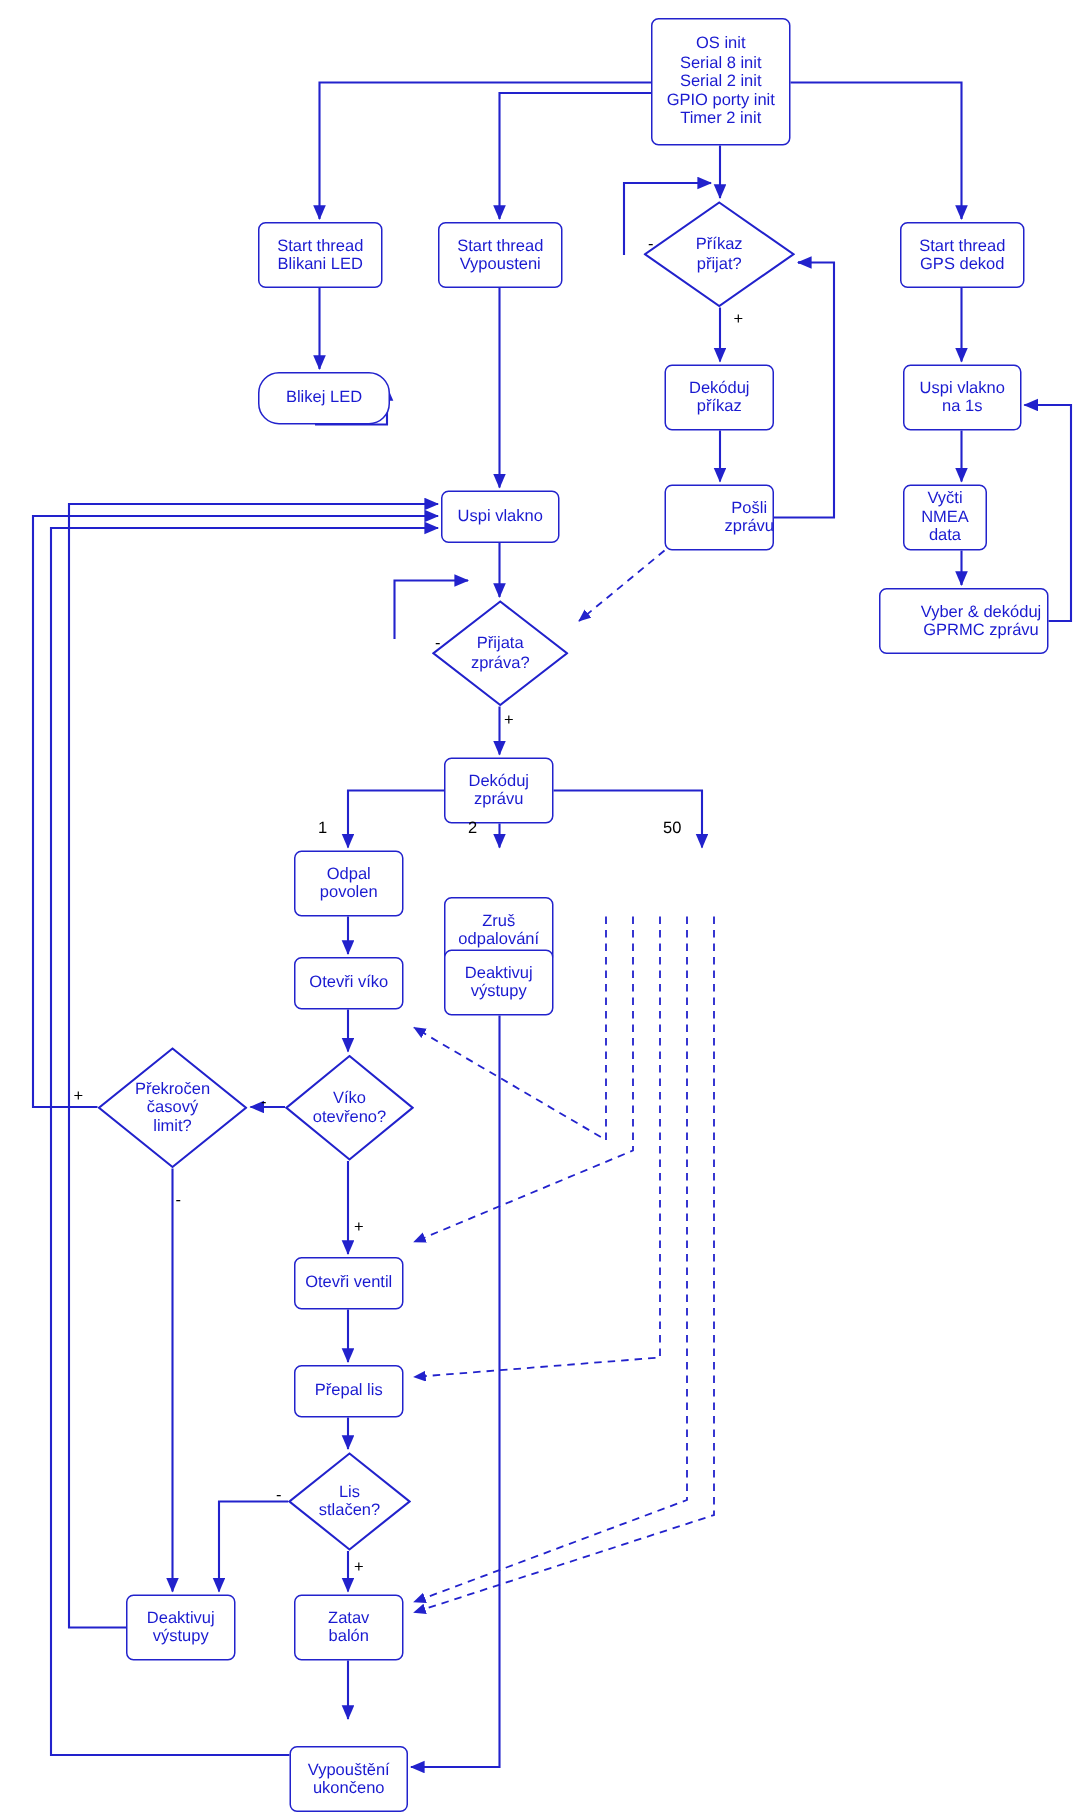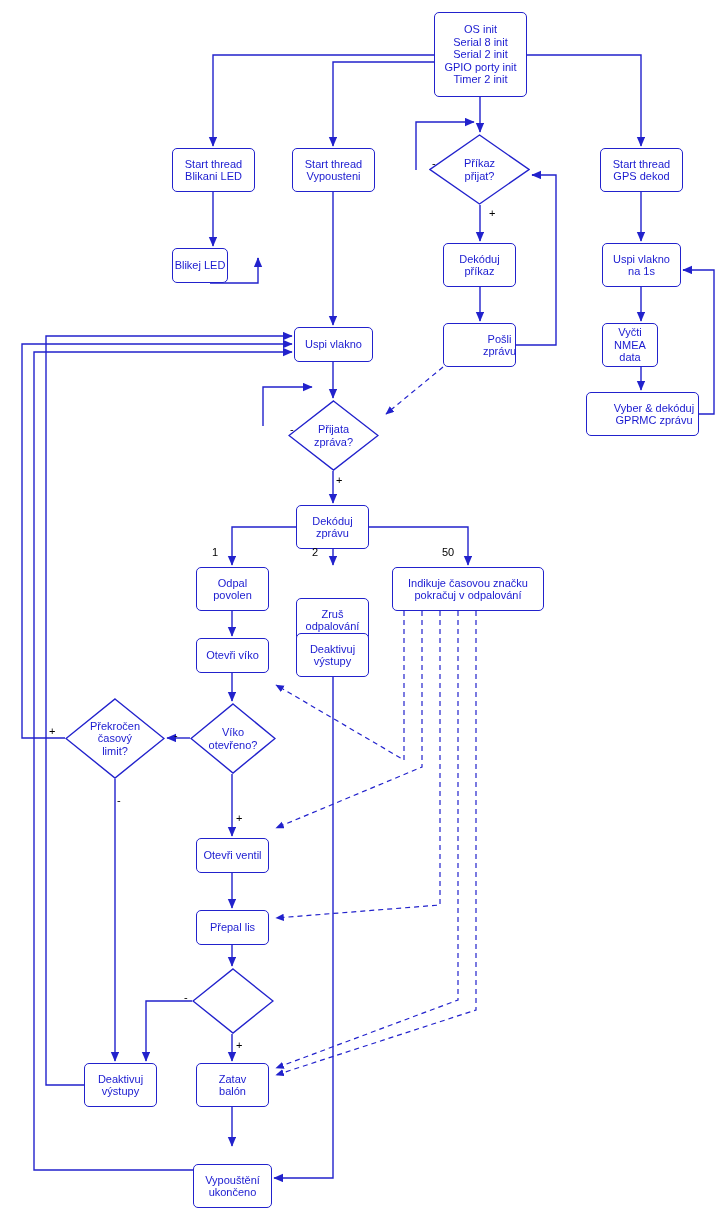--- a/index.html
+++ b/index.html
@@ -163,52 +163,52 @@
 GPIO porty init
 Timer 2 init</div>
   <div class="node box" style="left:172px; top:148px; width:83px; height:44px;">Start thread
 Blikani LED</div>
   <div class="node box" style="left:292px; top:148px; width:83px; height:44px;">Start thread
 Vypousteni</div>
   <div class="node diamond-label" style="left:429px; top:134px; width:101px; height:71px;">Příkaz
 přijat?</div>
   <div class="node box" style="left:600px; top:148px; width:83px; height:44px;">Start thread
 GPS dekod</div>
-  <div class="node box" style="left:172px; top:248px; width:56px; height:35px;">Blikej LED</div>
+  <div class="node box" style="left:172px; top:248px; width:88px; height:35px;border-radius:14px;">Blikej LED</div>
   <div class="node box" style="left:443px; top:243px; width:73px; height:44px;">Dekóduj
 příkaz</div>
   <div class="node box" style="left:602px; top:243px; width:79px; height:44px;">Uspi vlakno
 na 1s</div>
   <div class="node box" style="left:443px; top:323px; width:73px; height:44px;padding-left:40px;">Pošli
 zprávu</div>
   <div class="node box" style="left:294px; top:327px; width:79px; height:35px;">Uspi vlakno</div>
   <div class="node box" style="left:602px; top:323px; width:56px; height:44px;">Vyčti NMEA
 data</div>
   <div class="node box" style="left:586px; top:392px; width:113px; height:44px;padding-left:23px;">Vyber &amp; dekóduj
 GPRMC zprávu</div>
   <div class="node diamond-label" style="left:288px; top:400px; width:91px; height:71px;">Přijata
 zpráva?</div>
   <div class="node box" style="left:296px; top:505px; width:73px; height:44px;">Dekóduj
 zprávu</div>
   <div class="node box" style="left:196px; top:567px; width:73px; height:44px;">Odpal
 povolen</div>
   <div class="node box" style="left:296px; top:598px; width:73px; height:44px;">Zruš
 odpalování</div>
-  <div class="node box" style="left:392px; top:567px; width:152px; height:44px;">Indikuje časovou značku
-pokračuj v odpalování</div>
   <div class="node box" style="left:196px; top:638px; width:73px; height:35px;">Otevři víko</div>
   <div class="node box" style="left:296px; top:633px; width:73px; height:44px;">Deaktivuj
 výstupy</div>
   <div class="node diamond-label" style="left:190px; top:703px; width:86px; height:71px;">Víko
 otevřeno?</div>
   <div class="node diamond-label" style="left:65px; top:698px; width:100px; height:81px;">Překročen
 časový
 limit?</div>
   <div class="node box" style="left:196px; top:838px; width:73px; height:35px;">Otevři ventil</div>
   <div class="node box" style="left:196px; top:910px; width:73px; height:35px;">Přepal lis</div>
+  <div class="node diamond-label" style="left:192px; top:968px; width:82px; height:66px;">Lis
+stlačen?</div>
   <div class="node box" style="left:84px; top:1063px; width:73px; height:44px;">Deaktivuj
 výstupy</div>
   <div class="node box" style="left:196px; top:1063px; width:73px; height:44px;">Zatav
 balón</div>
   <div class="node box" style="left:193px; top:1148px; width:79px; height:44px;margin-top:16px;">Vypouštění
 ukončeno</div>
 
   <div class="edge-label" style="left:432px; top:158px;">-</div>
   <div class="edge-label" style="left:489px; top:208px;">+</div>
   <div class="edge-label" style="left:290px; top:424px;">-</div>

